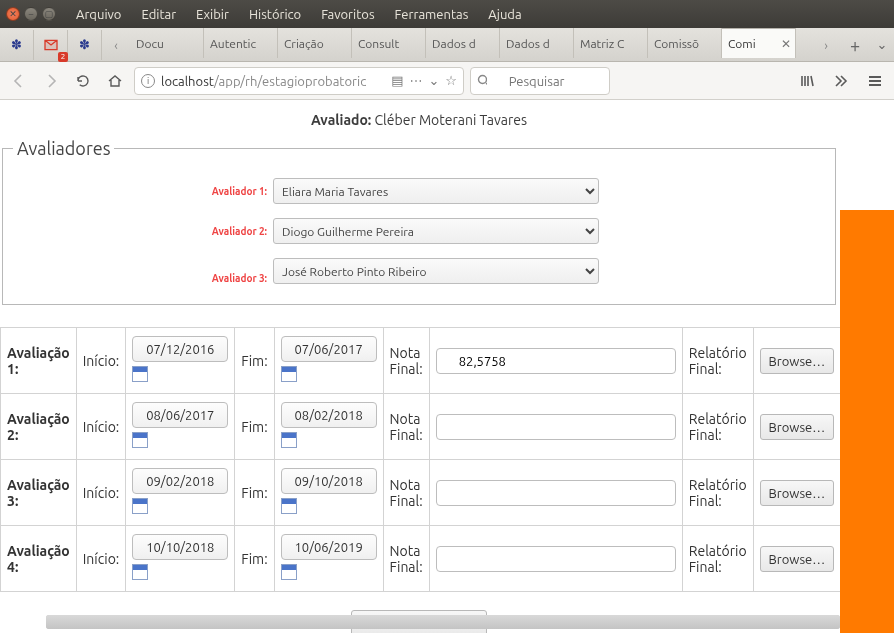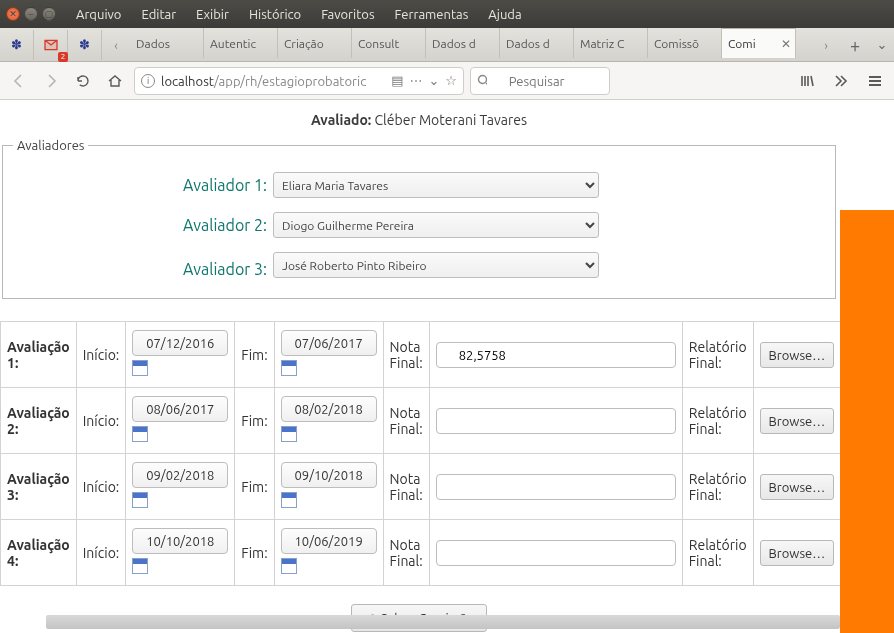--- a/index.html
+++ b/index.html
@@ -36,23 +36,23 @@
   .searchbar { width:140px; height:28px; border:1px solid #cfcdc7; border-radius:4px; background:#fff; display:flex; align-items:center; padding:0 6px; gap:22px; color:#888; font-size:13px; }
   .right-icons { display:flex; gap:8px; margin-left:auto; }
 
   
   .page-wrap { position:relative; height: calc(633px - 28px - 34px - 38px); overflow:hidden; background:#fff; }
   .content { padding: 12px 0 0 0; width:838px; }
   .avaliado-line { text-align:center; font-size:14px; margin-bottom:10px; }
   .avaliado-line b { font-weight:bold; }
 
   fieldset.avaliadores { margin:4px 2px 0 2px; border:1px solid #b8b8b8; padding: 14px 10px 18px 10px; }
-  fieldset.avaliadores legend { font-size:13px; color:#444; padding:0 4px;}
+  fieldset.avaliadores legend { font-size:18px; color:#444; padding:0 4px;}
   .av-row { display:flex; align-items:center; justify-content:flex-start; margin:6px 0 14px 0; }
-  .av-row label { width:260px; text-align:right; padding-right:6px; font-size:16px; color:#0f766e;}
+  .av-row label { width:260px; text-align:right; padding-right:6px; font-size:10px; color:#ef4444;font-weight:bold;}
   .av-row select { width:326px; height:26px; border:1px solid #bdbdbd; border-radius:3px; background: linear-gradient(#fafafa,#efefef); font-size:12px; padding:2px 4px; color:#444; -webkit-appearance: menulist; appearance: auto;}
 
   table.aval-table { width:100%; border-collapse:collapse; margin-top:22px; }
   table.aval-table td { border:1px solid #d3d3d3; padding:8px 6px; vertical-align:middle; font-size:14px; color:#333; background:#fff; }
   table.aval-table td.lbl { font-weight:bold; width:78px; }
   table.aval-table td.small-lbl { width:54px; text-align:right; }
   .date-cell { width:114px; }
   .date-input { width:96px; height:26px; border:1px solid #bdbdbd; border-radius:4px; background: linear-gradient(#fdfdfd,#f0f0f0); text-align:center; font-size:13px; color:#333; }
   .cal-icon { display:inline-block; width:16px;height:16px; margin-top:4px; background:#fff; border:1px solid #8aa0c8; position:relative;}
   .cal-icon::before{content:"";position:absolute;top:0;left:0;right:0;height:5px;background:#4a74c9;}
@@ -102,21 +102,21 @@
         <path fill="none" stroke="#d83a2a" stroke-width="2" d="M3 5l9 7 9-7M3 5h18v14H3z"></path>
       </svg>
     <span class="badge">2</span>
   </div>
   <div class="pinned">
     <span style="color:#2a3a8e;">✽</span>
   </div>
   <div class="tabnav-btn">‹</div>
   <div class="tabs">
     <div class="tab">
-        <span>Dados</span>
+        <span>Docu</span>
       </div>
     <div class="tab">
         <span>Autentic</span>
       </div>
     <div class="tab">
         <span>Criação</span>
       </div>
     <div class="tab">
         <span>Consult</span>
       </div>

